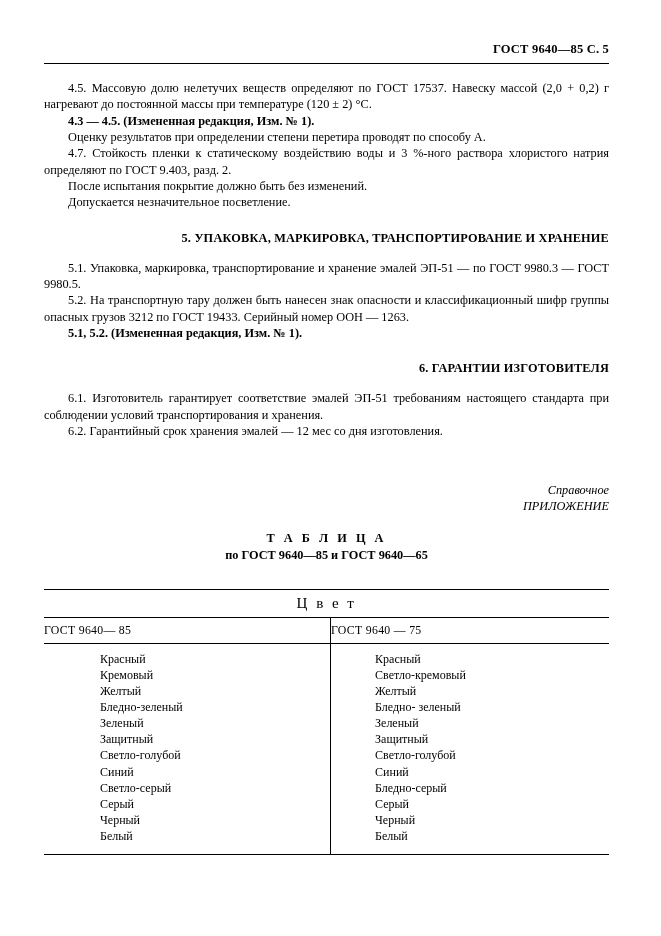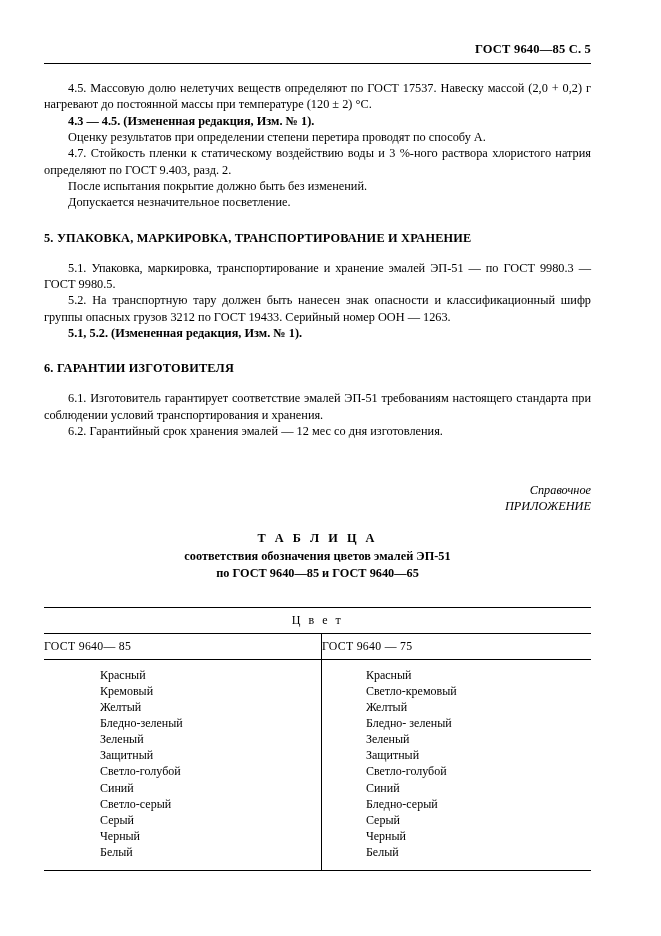--- a/index.html
+++ b/index.html
@@ -14,21 +14,21 @@
     color: #000000;
     position: relative;
     overflow: hidden;
   }
   .page {
     position: absolute;
     left: 0; top: 0;
     width: 661px;
     height: 936px;
     box-sizing: border-box;
-    padding: 42px 70px 0 44px;
+    padding: 42px 52px 0 44px;
   }
   .header {
     text-align: right;
     font-weight: bold;
     font-size: 12.5px;
     letter-spacing: 0.2px;
     margin: 0 0 6px 0;
   }
   .header-rule {
     border: 0;
@@ -39,21 +39,21 @@
     margin: 0;
     font-size: 12.3px;
     line-height: 1.33;
     text-align: justify;
   }
   .indent {
     text-indent: 24px;
   }
   b { font-weight: bold; }
   .section-title {
-    text-align: left;
+    text-align: right;
     font-weight: bold;
     font-size: 12.3px;
     margin: 20px 0 14px 0;
     letter-spacing: 0.2px;
   }
   .appendix {
     margin-top: 42px;
     text-align: right;
     font-style: italic;
     font-size: 12.3px;
@@ -89,21 +89,21 @@
     vertical-align: top;
   }
   .rule-top td {
     border-top: 1.4px solid #000;
   }
   .rule-thin td {
     border-top: 1px solid #000;
   }
   .cvet {
     text-align: center;
-    font-size: 12px;
+    font-size: 15px;
     letter-spacing: 2.5px;
     padding: 5px 0 5px 0 !important;
   }
   .colhead {
     font-size: 11.8px;
     padding: 5px 0 5px 0 !important;
     letter-spacing: 0.3px;
   }
   .divider-cell {
     border-left: 1px solid #000;
@@ -150,21 +150,20 @@
   <p class="indent">6.1.  Изготовитель гарантирует соответствие эмалей ЭП-51 требованиям настоящего стандарта при соблюдении условий транспортирования и хранения.</p>
   <p class="indent">6.2.  Гарантийный срок хранения эмалей — 12 мес со дня изготовления.</p>
 
   <div class="appendix">
     <div>Справочное</div>
     <div>ПРИЛОЖЕНИЕ</div>
   </div>
 
   <div class="tbl-title">
     <div class="t1">Т А Б Л И Ц А</div>
-    <div class="t2">соответствия обозначения цветов эмалей ЭП-51</div>
     <div class="t3">по ГОСТ 9640—85 и ГОСТ 9640—65</div>
   </div>
 
   <table class="ct">
     <tbody>
         <tr class="rule-top">
       <td class="cvet" colspan="2">Ц в е т</td>
     </tr>
     <tr class="rule-thin">
       <td class="colhead">ГОСТ 9640— 85</td>

